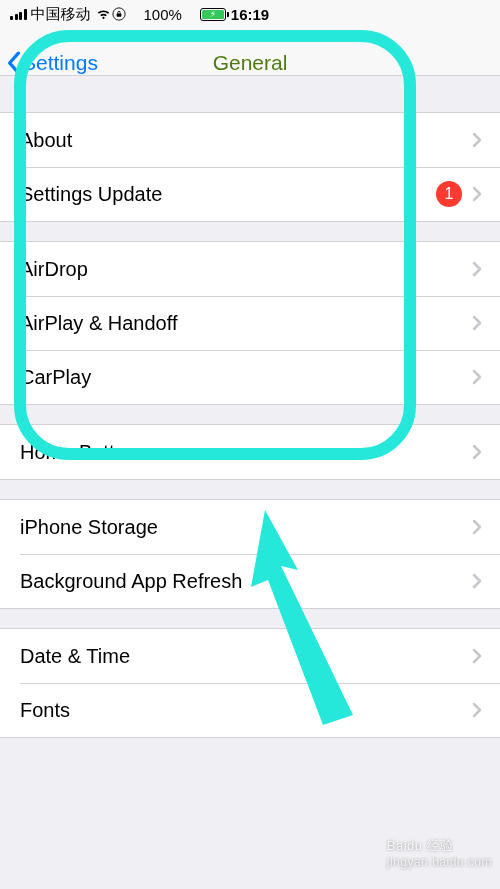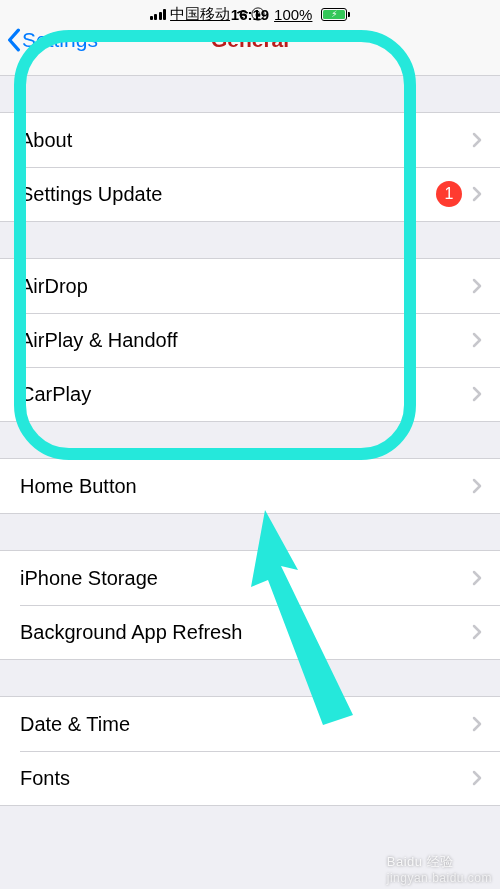--- a/index.html
+++ b/index.html
@@ -1,57 +1,57 @@
 <!DOCTYPE html>
 <html><head>
   <meta charset="utf-8">
   <style>
     * { margin:0; padding:0; box-sizing:border-box; -webkit-font-smoothing:antialiased; }
     html,body { width:500px; height:889px; font-family:-apple-system,"Helvetica Neue",Arial,sans-serif; background:#efeff4; overflow:hidden; position:relative; }
 
     
-    .status-bar { height:28px; background:#f8f8f8; display:flex; align-items:center; justify-content:center; padding:14px 10px; font-size:15px; font-weight:500; color:#000;text-decoration:underline; }
+    .status-bar { height:28px; background:#f8f8f8; display:flex; align-items:center; justify-content:flex-start; padding:14px 10px; font-size:15px; font-weight:500; color:#000; }
     .status-left { display:flex; align-items:center; gap:4px; }
     .status-center { position:absolute; left:50%; transform:translateX(-50%); font-weight:600; }
-    .status-right { display:flex; align-items:center; gap:9px; font-weight:500; }
+    .status-right { display:flex; align-items:center; gap:18px; font-weight:500; }
     .signal-icon { display:flex; align-items:flex-end; gap:1.5px; height:12px; }
     .signal-icon span { width:3px; background:#000; border-radius:1px; }
     .signal-icon span:nth-child(1){height:4px}.signal-icon span:nth-child(2){height:6px}.signal-icon span:nth-child(3){height:8px}.signal-icon span:nth-child(4){height:11px}
     .wifi { width:17px; height:12px; }
     .lock-icon { width:14px; height:14px; }
     .battery { display:flex; align-items:center; }
     .battery-body { width:26px; height:13px; border:1px solid #000; border-radius:3px; position:relative; padding:1px; }
     .battery-fill { height:100%; width:100%; background:#34c759; border-radius:1.5px; }
     .battery-tip { width:2px; height:5px; background:#000; border-radius:0 1px 1px 0; margin-left:1px; }
     .bolt { position:absolute; left:50%; top:50%; transform:translate(-50%,-50%); font-size:9px; color:#fff; }
 
     
-    .nav-bar { height:48px; background:#f8f8f8; border-bottom:1px solid #d1d1d6; display:flex; align-items:flex-start; justify-content:center; position:relative; }
+    .nav-bar { height:48px; background:#f8f8f8; border-bottom:1px solid #d1d1d6; display:flex; align-items:flex-end; justify-content:center; position:relative; }
     .nav-back { position:absolute; left:6px; display:flex; align-items:center; color:#007aff; font-size:21px; }
     .nav-back svg { width:16px; height:24px; }
-    .nav-title { font-size:21px; font-weight:700; color:#b91c1c; }
+    .nav-title { font-size:21px; font-weight:400; color:#4d7c0f; }
 
     
     .content { overflow:hidden; }
-    .group { margin-top:36px; background:#fff; border-top:1px solid #d1d1d6; border-bottom:1px solid #d1d1d6; }
+    .group { margin-top:19px; background:#fff; border-top:1px solid #d1d1d6; border-bottom:1px solid #d1d1d6; }
     .group:first-child { margin-top:36px; }
     .row { height:54px; display:flex; align-items:center; justify-content:space-between; padding:0 18px 0 20px; position:relative; cursor:pointer; }
     .row + .row::before { content:""; position:absolute; top:0; left:20px; right:0; height:1px; background:#d1d1d6; }
     .row-label { font-size:20px; color:#000; }
     .row-right { display:flex; align-items:center; gap:10px; }
     .chevron { width:10px; height:16px; }
     .chevron path { stroke:#c7c7cc; stroke-width:2.5; fill:none; stroke-linecap:round; stroke-linejoin:round; }
     .badge { min-width:26px; height:26px; border-radius:13px; background:#ff3b30; color:#fff; font-size:16px; display:flex; align-items:center; justify-content:center; padding:0 7px; font-weight:500; }
 
     
     .annot-box { position:absolute; border:12px solid #25e8db; border-radius:55px; pointer-events:none; }
     .annot-arrow { position:absolute; pointer-events:none; }
 
     
-    .watermark { position:absolute; right:8px; bottom:4px; font-size:13px; color:rgba(255,255,255,.85); text-shadow:0 0 3px rgba(0,0,0,.4); letter-spacing:.5px; pointer-events:none;margin-top:8px; }
+    .watermark { position:absolute; right:8px; bottom:20px; font-size:13px; color:rgba(255,255,255,.85); text-shadow:0 0 3px rgba(0,0,0,.4); letter-spacing:.5px; pointer-events:none;margin-top:8px; }
     .watermark small { font-size:12px; display:block; text-align:right; color:rgba(255,255,255,.7); }
   </style>
 </head>
 <body>
 
 <div class="status-bar">
   <div class="status-left">
     <div class="signal-icon">
         <span></span>
         <span></span>

